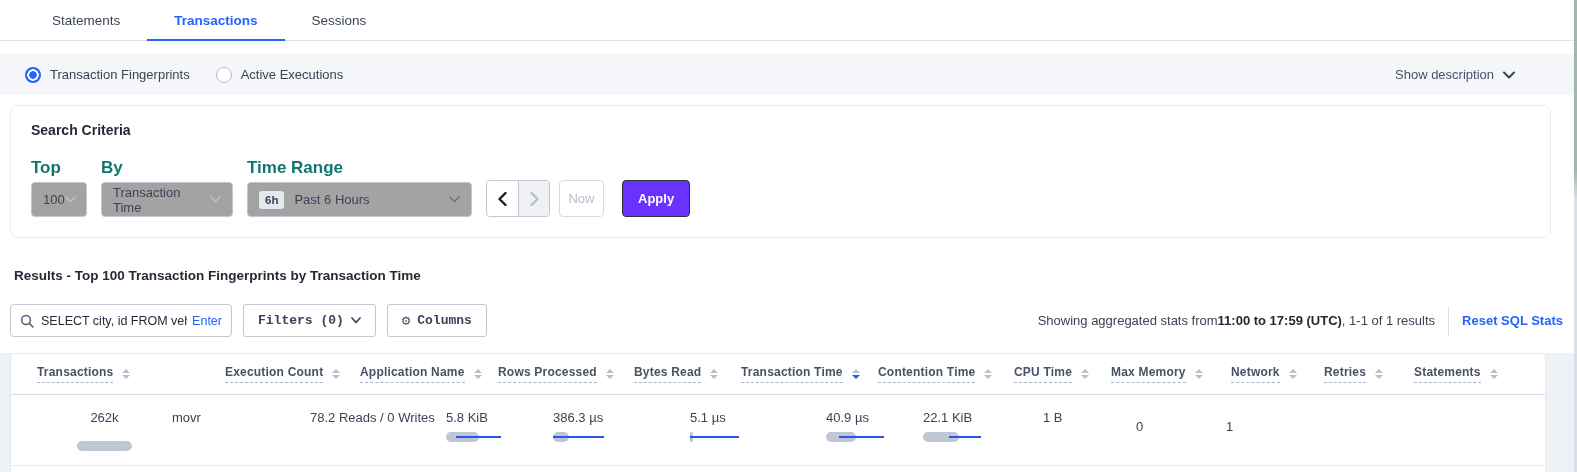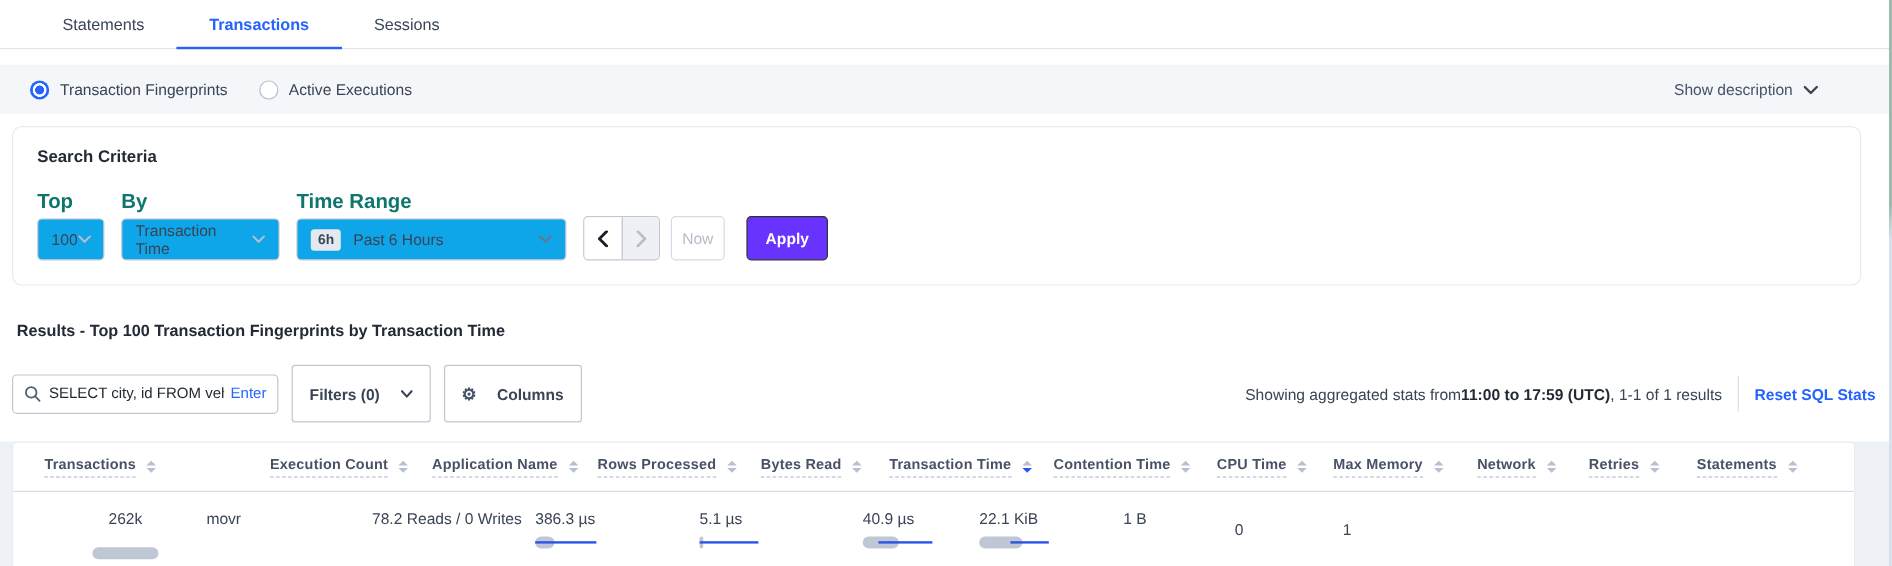--- a/index.html
+++ b/index.html
@@ -29,21 +29,21 @@
     gap:9px; font-size:13px; color:#475266; cursor:pointer; }
 
   
   .criteria-card { margin:10px 26px 0 10px; background:#fff; border:1px solid #e7ecf3;
     border-radius:8px; padding:16px 20px 20px; }
   .card-title { font-size:14px; font-weight:700; color:#242a35; }
   .controls { display:flex; align-items:flex-end; margin-top:20px; }
   .field { margin-right:14px; }
   .field .flabel { display:block; font-size:17px; font-weight:600; color:#0f766e;
     margin-bottom:4px; }
-  .selectbox { height:35px; border:1px solid #c0c6d3; border-radius:4px; background:#0ea5e9;
+  .selectbox { height:35px; border:1px solid #c0c6d3; border-radius:4px; background:#a3a3a3;
     display:flex; align-items:center; padding:0 11px; font-size:13px; color:#394455;
     cursor:pointer; }
   .sel-top { width:56px; }
   .sel-by { width:132px; }
   .sel-time { width:225px; }
   .sel-caret { margin-left:auto; display:flex; }
   .badge-6h { background:#e4e9f0; color:#394455; font-weight:700; font-size:11.5px;
     padding:3px 6px; border-radius:3px; margin-right:10px; }
   .arrow-group { display:flex; border:1px solid #c0c6d3; border-radius:4px;
     overflow:hidden; height:37px; margin-right:9px; }
@@ -57,23 +57,23 @@
     font-family:inherit; cursor:pointer; }
 
   
   .results-title { margin:30px 0 0 14px; font-size:13.5px; font-weight:700; color:#242a35; }
   .toolbar { display:flex; align-items:center; margin:21px 14px 0 10px; }
   .searchbox { width:222px; height:33px; border:1px solid #c0c6d3; border-radius:4px;
     background:#fff; display:flex; align-items:center; padding:0 9px; }
   .searchbox input { border:none; outline:none; flex:1; min-width:0; font-size:12.5px;
     color:#242a35; font-family:inherit; background:transparent; }
   .enter-hint { color:#2463ff; font-size:12.5px; margin-left:5px; }
-  .tb-btn { margin-left:11px; height:48px; border:1px solid #c0c6d3; border-radius:3px;
-    background:#fff; display:flex; align-items:center; gap:17px; padding:0 14px;
-    font-size:13px; font-weight:600; color:#394455; font-family:Liberation Sans, sans-serif; cursor:pointer; }
+  .tb-btn { margin-left:11px; height:33px; border:1px solid #c0c6d3; border-radius:3px;
+    background:#fff; display:flex; align-items:center; gap:7px; padding:0 14px;
+    font-size:13px; font-weight:600; color:#394455; font-family:Liberation Mono, monospace; cursor:pointer; }
   .gear { font-size:14px; color:#475266; line-height:1; }
   .stats { margin-left:auto; display:flex; align-items:flex-start; font-size:13px;
     color:#394455; white-space:nowrap; }
   .stats b { color:#242a35; }
   .stats-divider { width:1px; height:30px; background:#d9dee8; margin:0 13px; }
   .reset-link { color:#2463ff; font-weight:600; font-size:13px; text-decoration:none;
     cursor:pointer; }
 
   
   .table-band { margin-top:16px; background:#eef1f6; height:132px; }
@@ -312,20 +312,27 @@
       <div class="td c2">
         <div class="count-cell">
           <span>262k</span>
           <span class="bar bar-inline">
               <span class="bar-gray" style="width: 100%;"></span>
             </span>
         </div>
       </div>
       <div class="td c3">movr</div>
       <div class="td c4">78.2 Reads / 0 Writes</div>
+      <div class="td c5">
+        <span>5.8 KiB</span>
+        <div class="bar">
+            <span class="bar-gray" style="width: 57%;"></span>
+            <span class="bar-blue" style="left: 17%; width: 78%;"></span>
+          </div>
+      </div>
       <div class="td c6">
         <span>386.3 µs</span>
         <div class="bar">
             <span class="bar-gray" style="width: 28%;"></span>
             <span class="bar-blue" style="left: 0%; width: 88%;"></span>
           </div>
       </div>
       <div class="td c7">
         <span>5.1 µs</span>
         <div class="bar">

